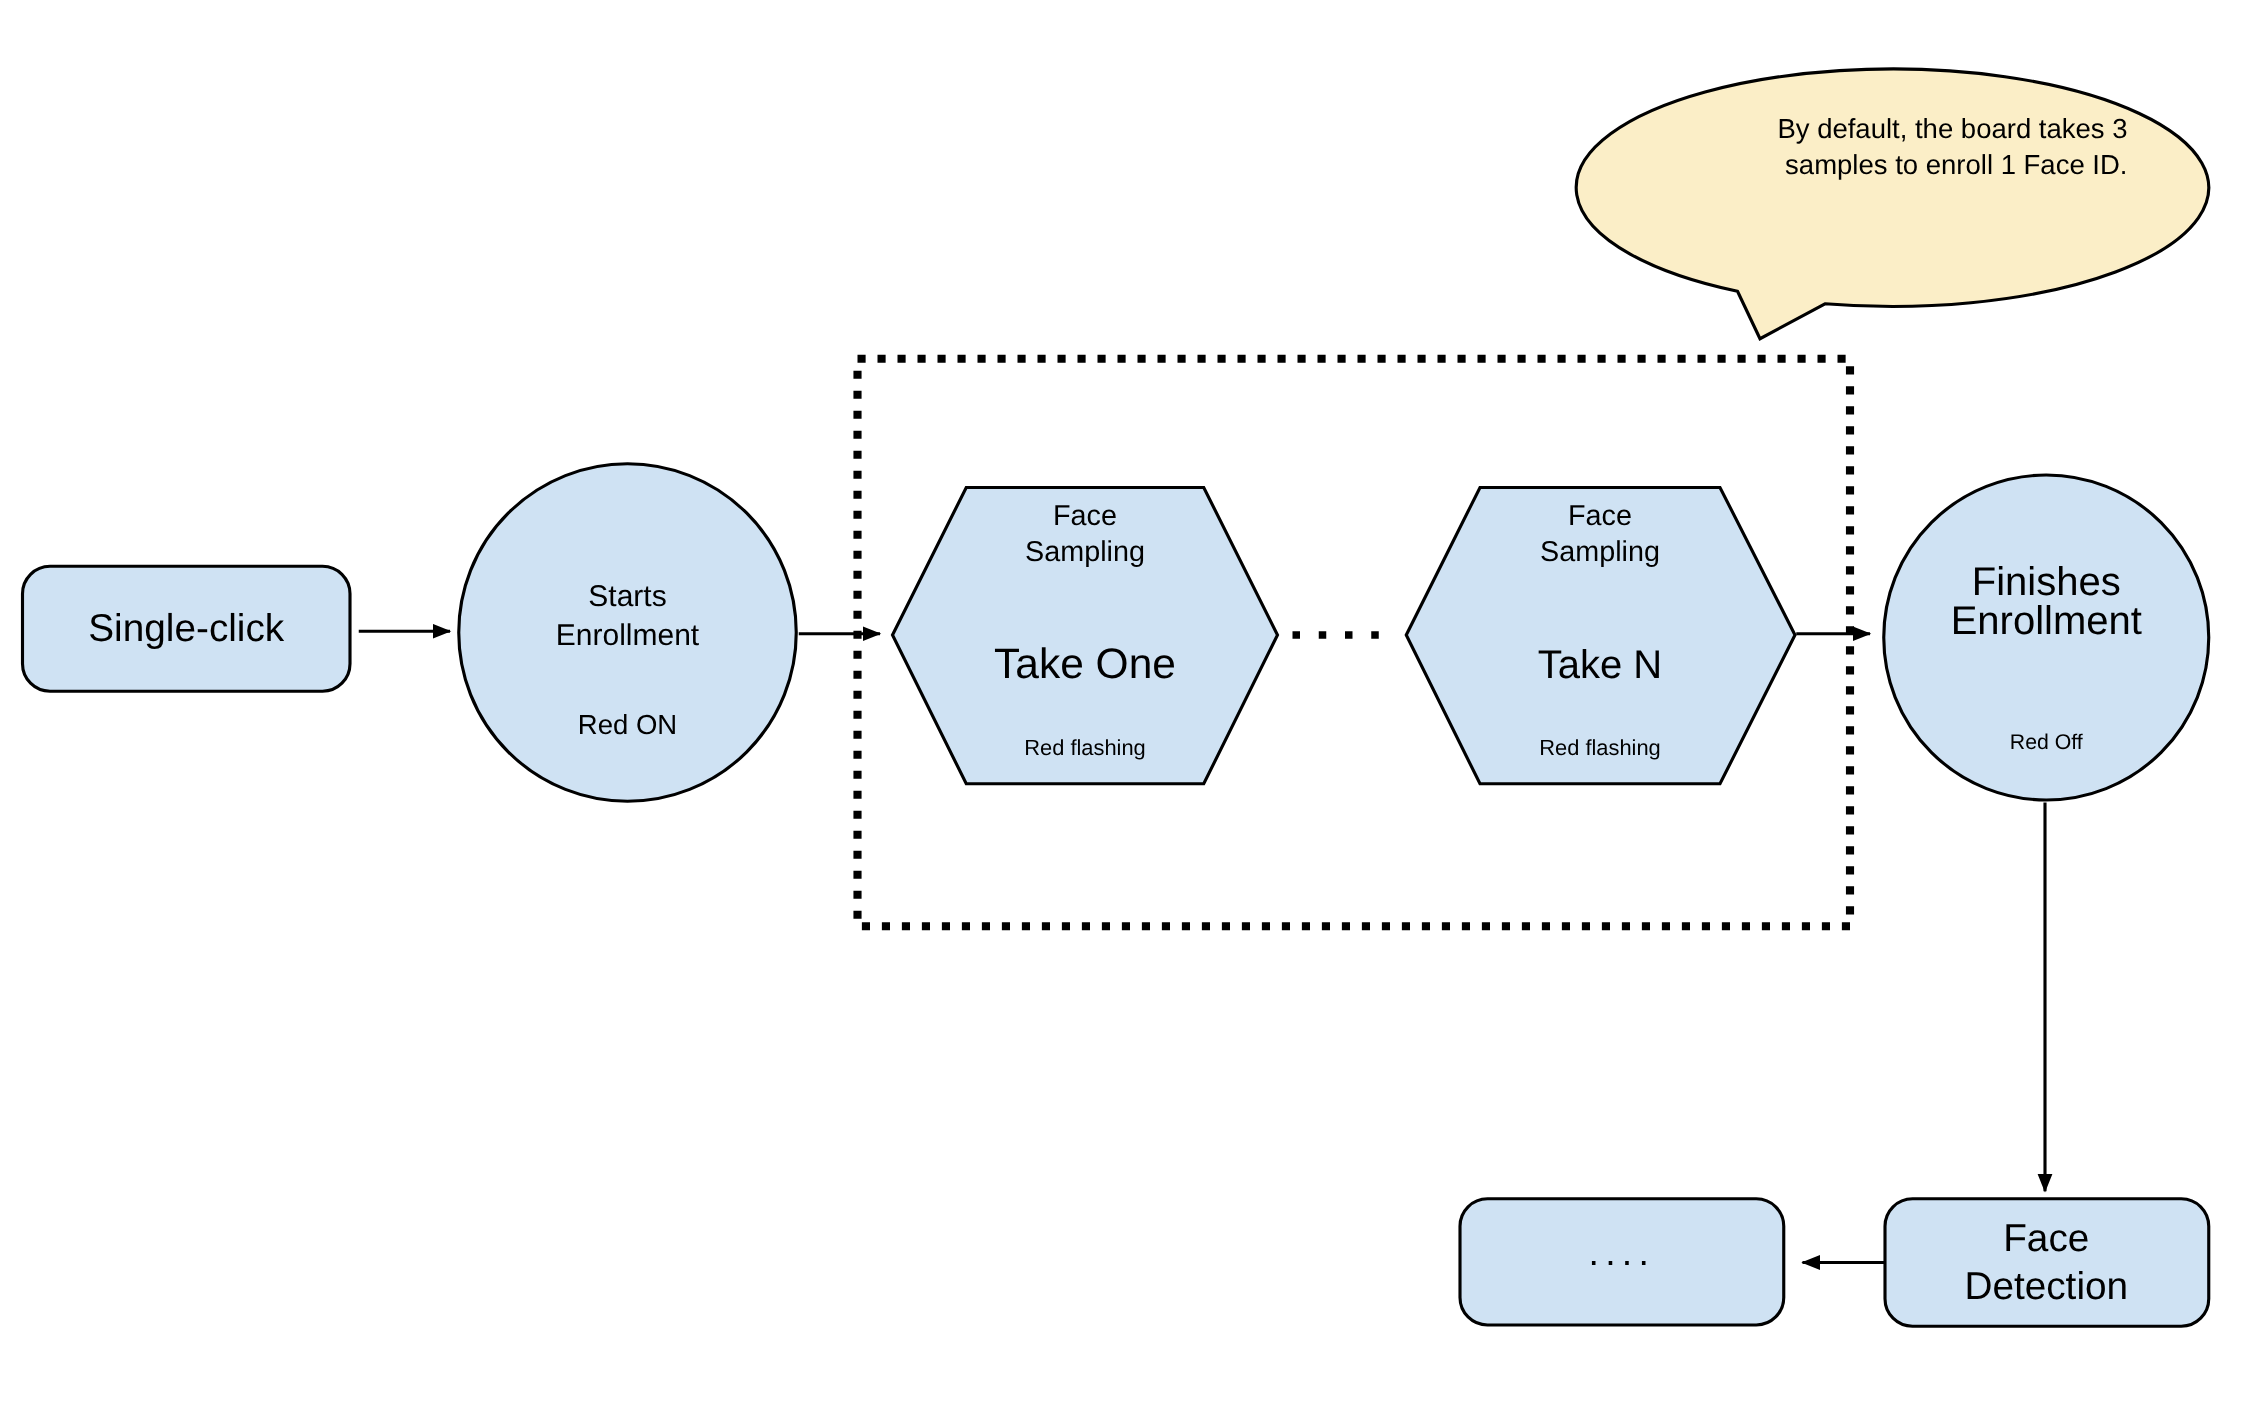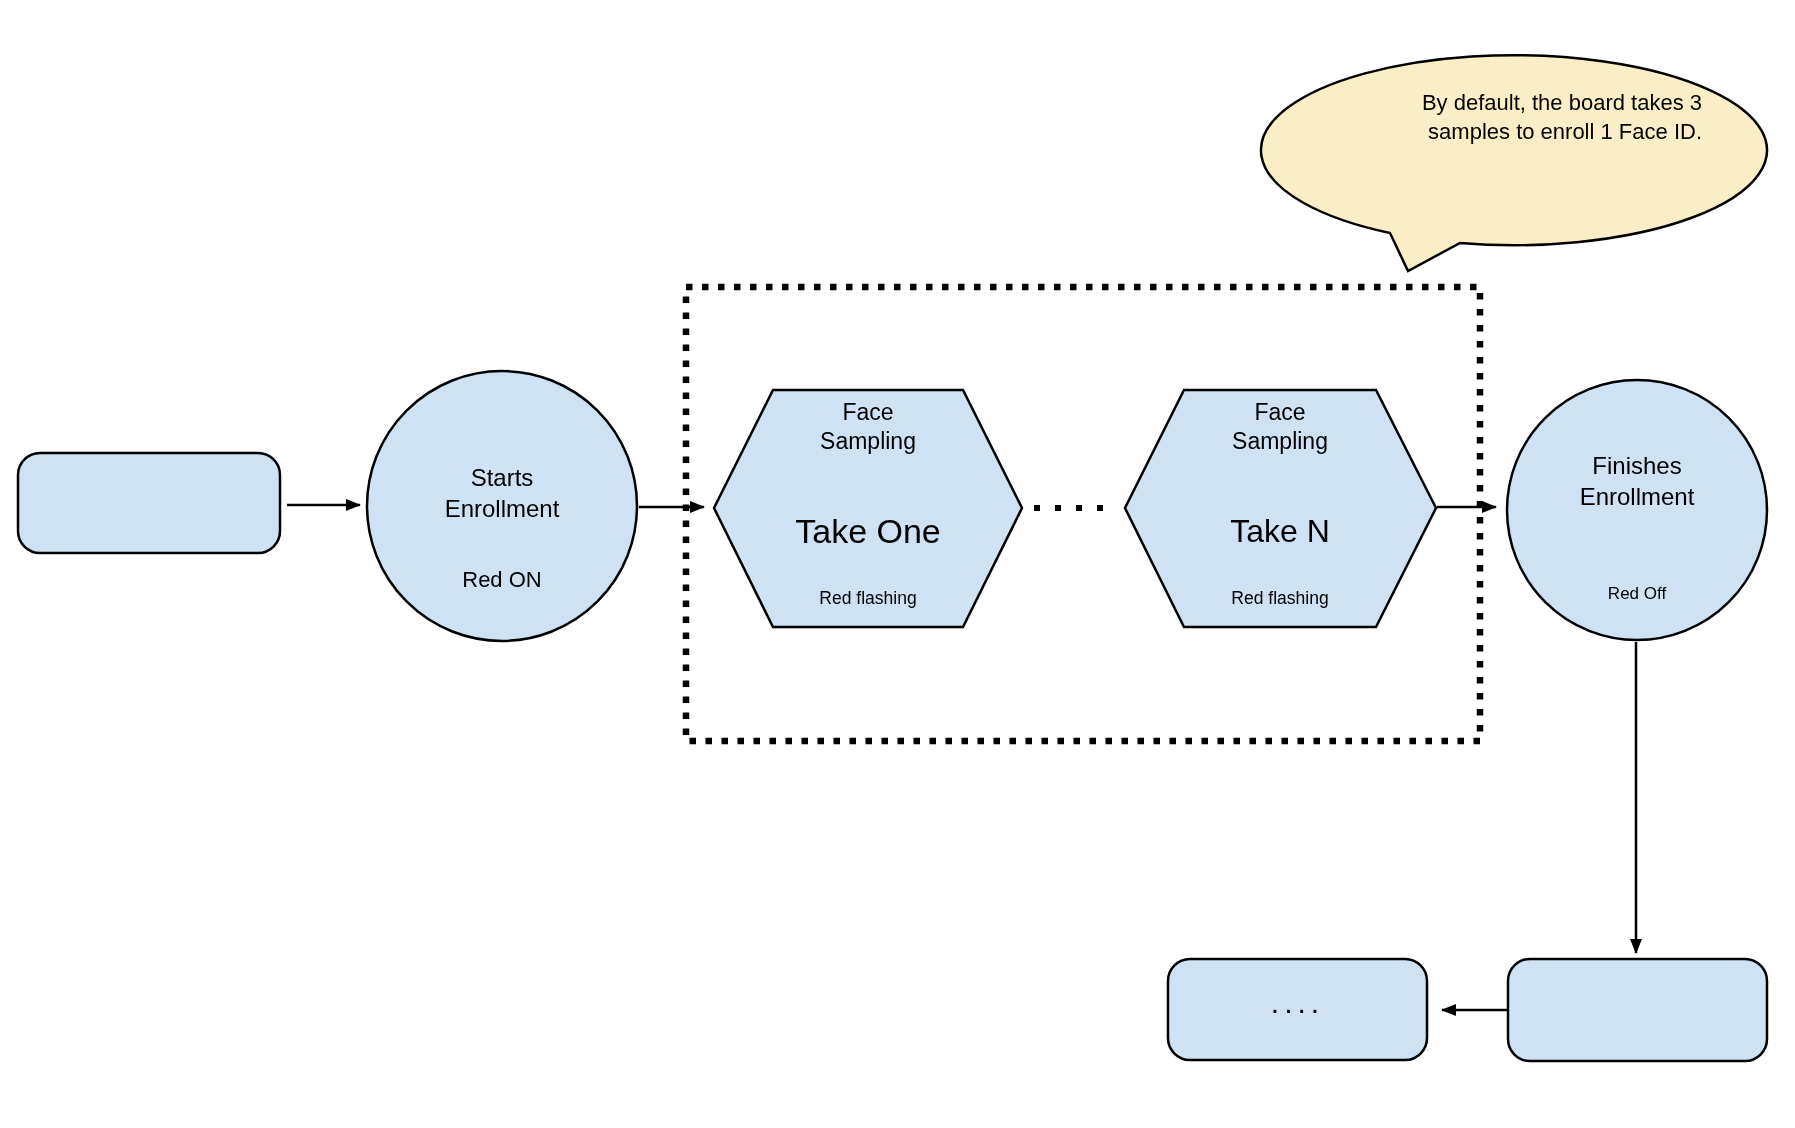--- a/index.html
+++ b/index.html
@@ -33,21 +33,21 @@
   }
   .lbl-single   { left: 18px;  top: 453px; width: 262px; height: 100px; font-size: 31px; }
   .lbl-c1-title { left: 422px; top: 420px; width: 160px; height: 62px;  font-size: 24px; line-height: 31px; margin-top: 42px; }
   .lbl-c1-note  { left: 432px; top: 568px; width: 140px; height: 24px;  font-size: 22px; }
   .lbl-h1-title { left: 798px; top: 398px; width: 140px; height: 58px;  font-size: 23px; line-height: 29px; }
   .lbl-h1-take  { left: 768px; top: 514px; width: 200px; height: 34px;  font-size: 34px; }
   .lbl-h1-note  { left: 788px; top: 586px; width: 160px; height: 24px;  font-size: 17.5px; }
   .lbl-h2-title { left: 1210px; top: 398px; width: 140px; height: 58px; font-size: 23px; line-height: 29px; }
   .lbl-h2-take  { left: 1180px; top: 514px; width: 200px; height: 34px; font-size: 32px; }
   .lbl-h2-note  { left: 1200px; top: 586px; width: 160px; height: 24px; font-size: 17.5px; }
-  .lbl-c2-title { left: 1537px; top: 450px; width: 200px; height: 62px; font-size: 24px; line-height: 31px; }
+  .lbl-c2-title { left: 1537px; top: 450px; width: 200px; height: 62px; font-size: 32px; line-height: 31px; }
   .lbl-c2-note  { left: 1567px; top: 582px; width: 140px; height: 24px; font-size: 17px; text-align: center; }
   .lbl-facedet  { left: 1537px; top: 959px; width: 200px; height: 102px; font-size: 31px; line-height: 38px; }
   .lbl-dots     { left: 1168px; top: 952px; width: 259px; height: 101px; font-size: 30px; letter-spacing: 5px; }
   .callout-text {
     position: absolute;
     left: 1352px; top: 88px;
     width: 350px;
     font-size: 22px;
     line-height: 29px;
     color: #000000;
@@ -89,35 +89,37 @@
     <rect x="1168" y="959" width="259" height="101" rx="22" class="shape" fill="#cfe2f3" stroke="#000000"></rect>
 
     <line x1="287" y1="505" x2="360" y2="505" marker-end="url(#arrowhead)" class="arrow" stroke="#000000"></line>
     <line x1="639" y1="507" x2="704" y2="507" marker-end="url(#arrowhead)" class="arrow" stroke="#000000"></line>
     <line x1="1034" y1="508" x2="1118" y2="508" stroke-width="6" stroke-dasharray="6 15" stroke="#000000"></line>
     <line x1="1437" y1="507" x2="1496" y2="507" marker-end="url(#arrowhead)" class="arrow" stroke="#000000"></line>
     <line x1="1636" y1="642" x2="1636" y2="953" marker-end="url(#arrowhead)" class="arrow" stroke="#000000"></line>
     <line x1="1508" y1="1010" x2="1442" y2="1010" marker-end="url(#arrowhead)" class="arrow" stroke="#000000"></line>
   </svg>
 
+  <div class="lbl lbl-single">Single-click</div>
 
   <div class="lbl lbl-c1-title">Starts Enrollment</div>
   <div class="lbl lbl-c1-note">Red ON</div>
 
   <div class="lbl lbl-h1-title">Face Sampling</div>
   <div class="lbl lbl-h1-take">Take One</div>
   <div class="lbl lbl-h1-note">Red flashing</div>
 
   <div class="lbl lbl-h2-title">Face Sampling</div>
   <div class="lbl lbl-h2-take">Take N</div>
   <div class="lbl lbl-h2-note">Red flashing</div>
 
   <div class="lbl lbl-c2-title">Finishes Enrollment</div>
   <div class="lbl lbl-c2-note">Red Off</div>
 
+  <div class="lbl lbl-facedet">Face Detection</div>
 
   <div class="lbl lbl-dots">....</div>
 
   <div class="callout-text">
     <p>By default, the board takes 3 samples to enroll 1 Face ID.</p>
   </div>
 
 </div>
 
 </body></html>

